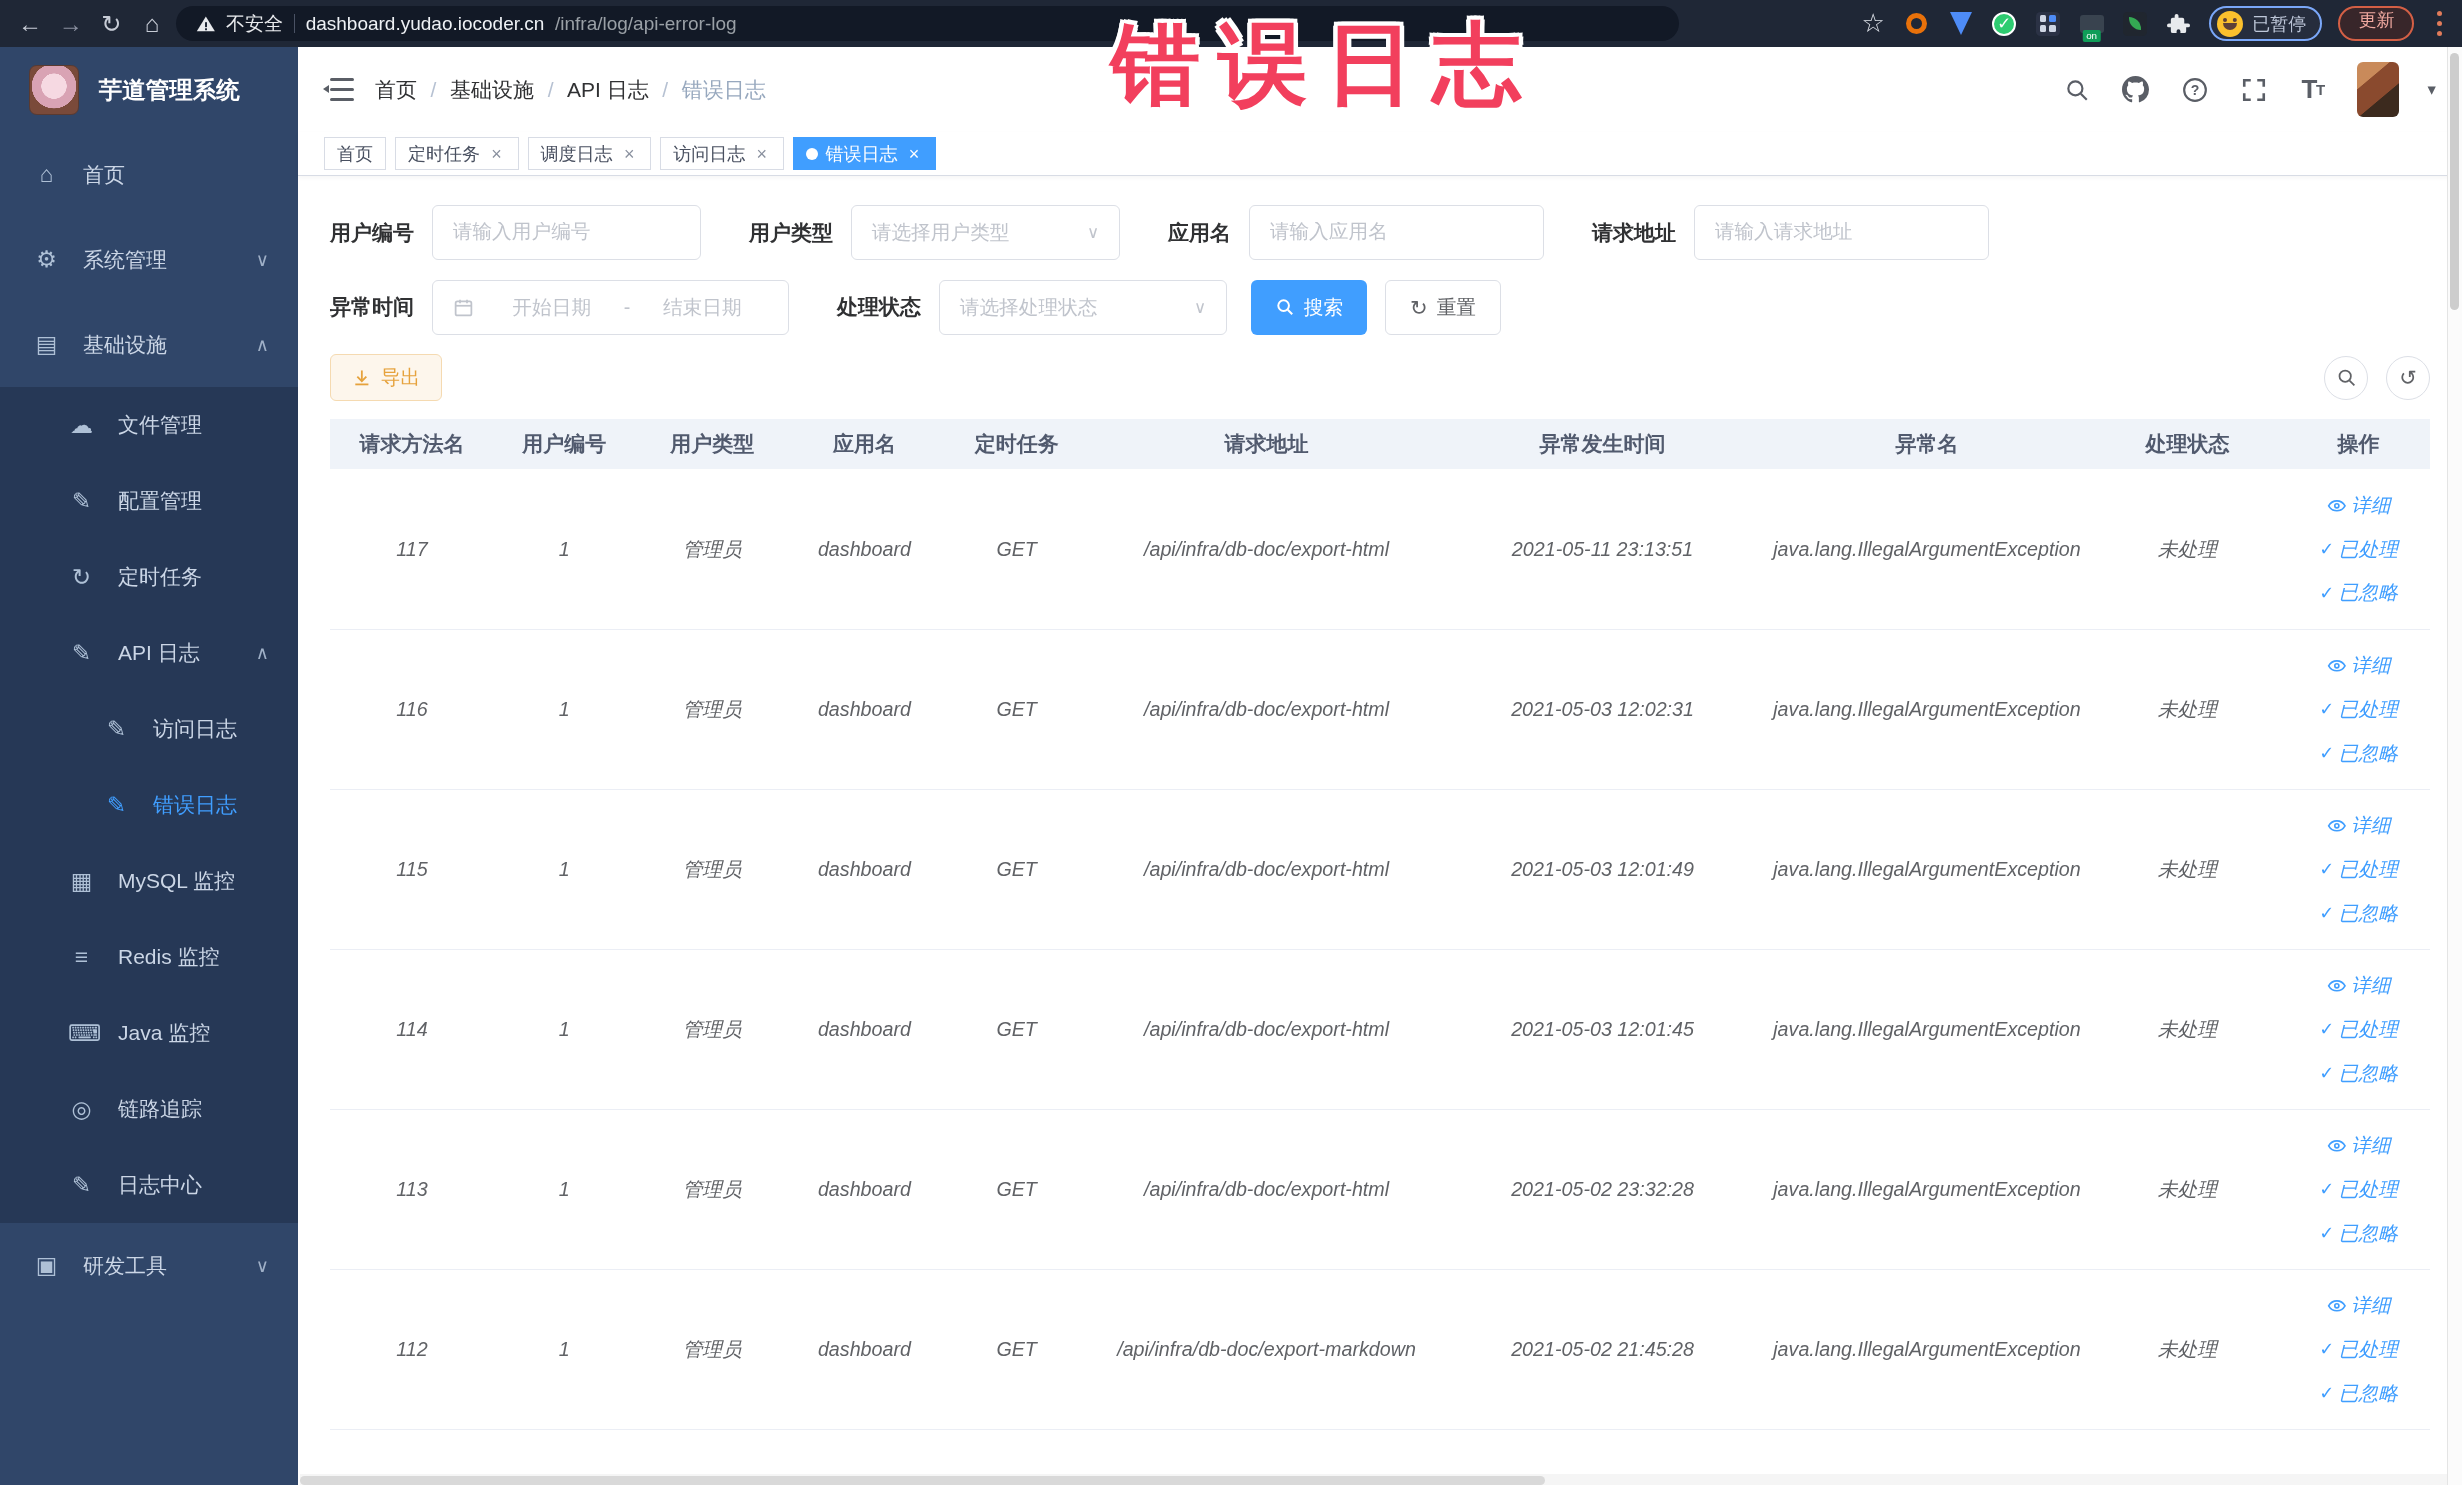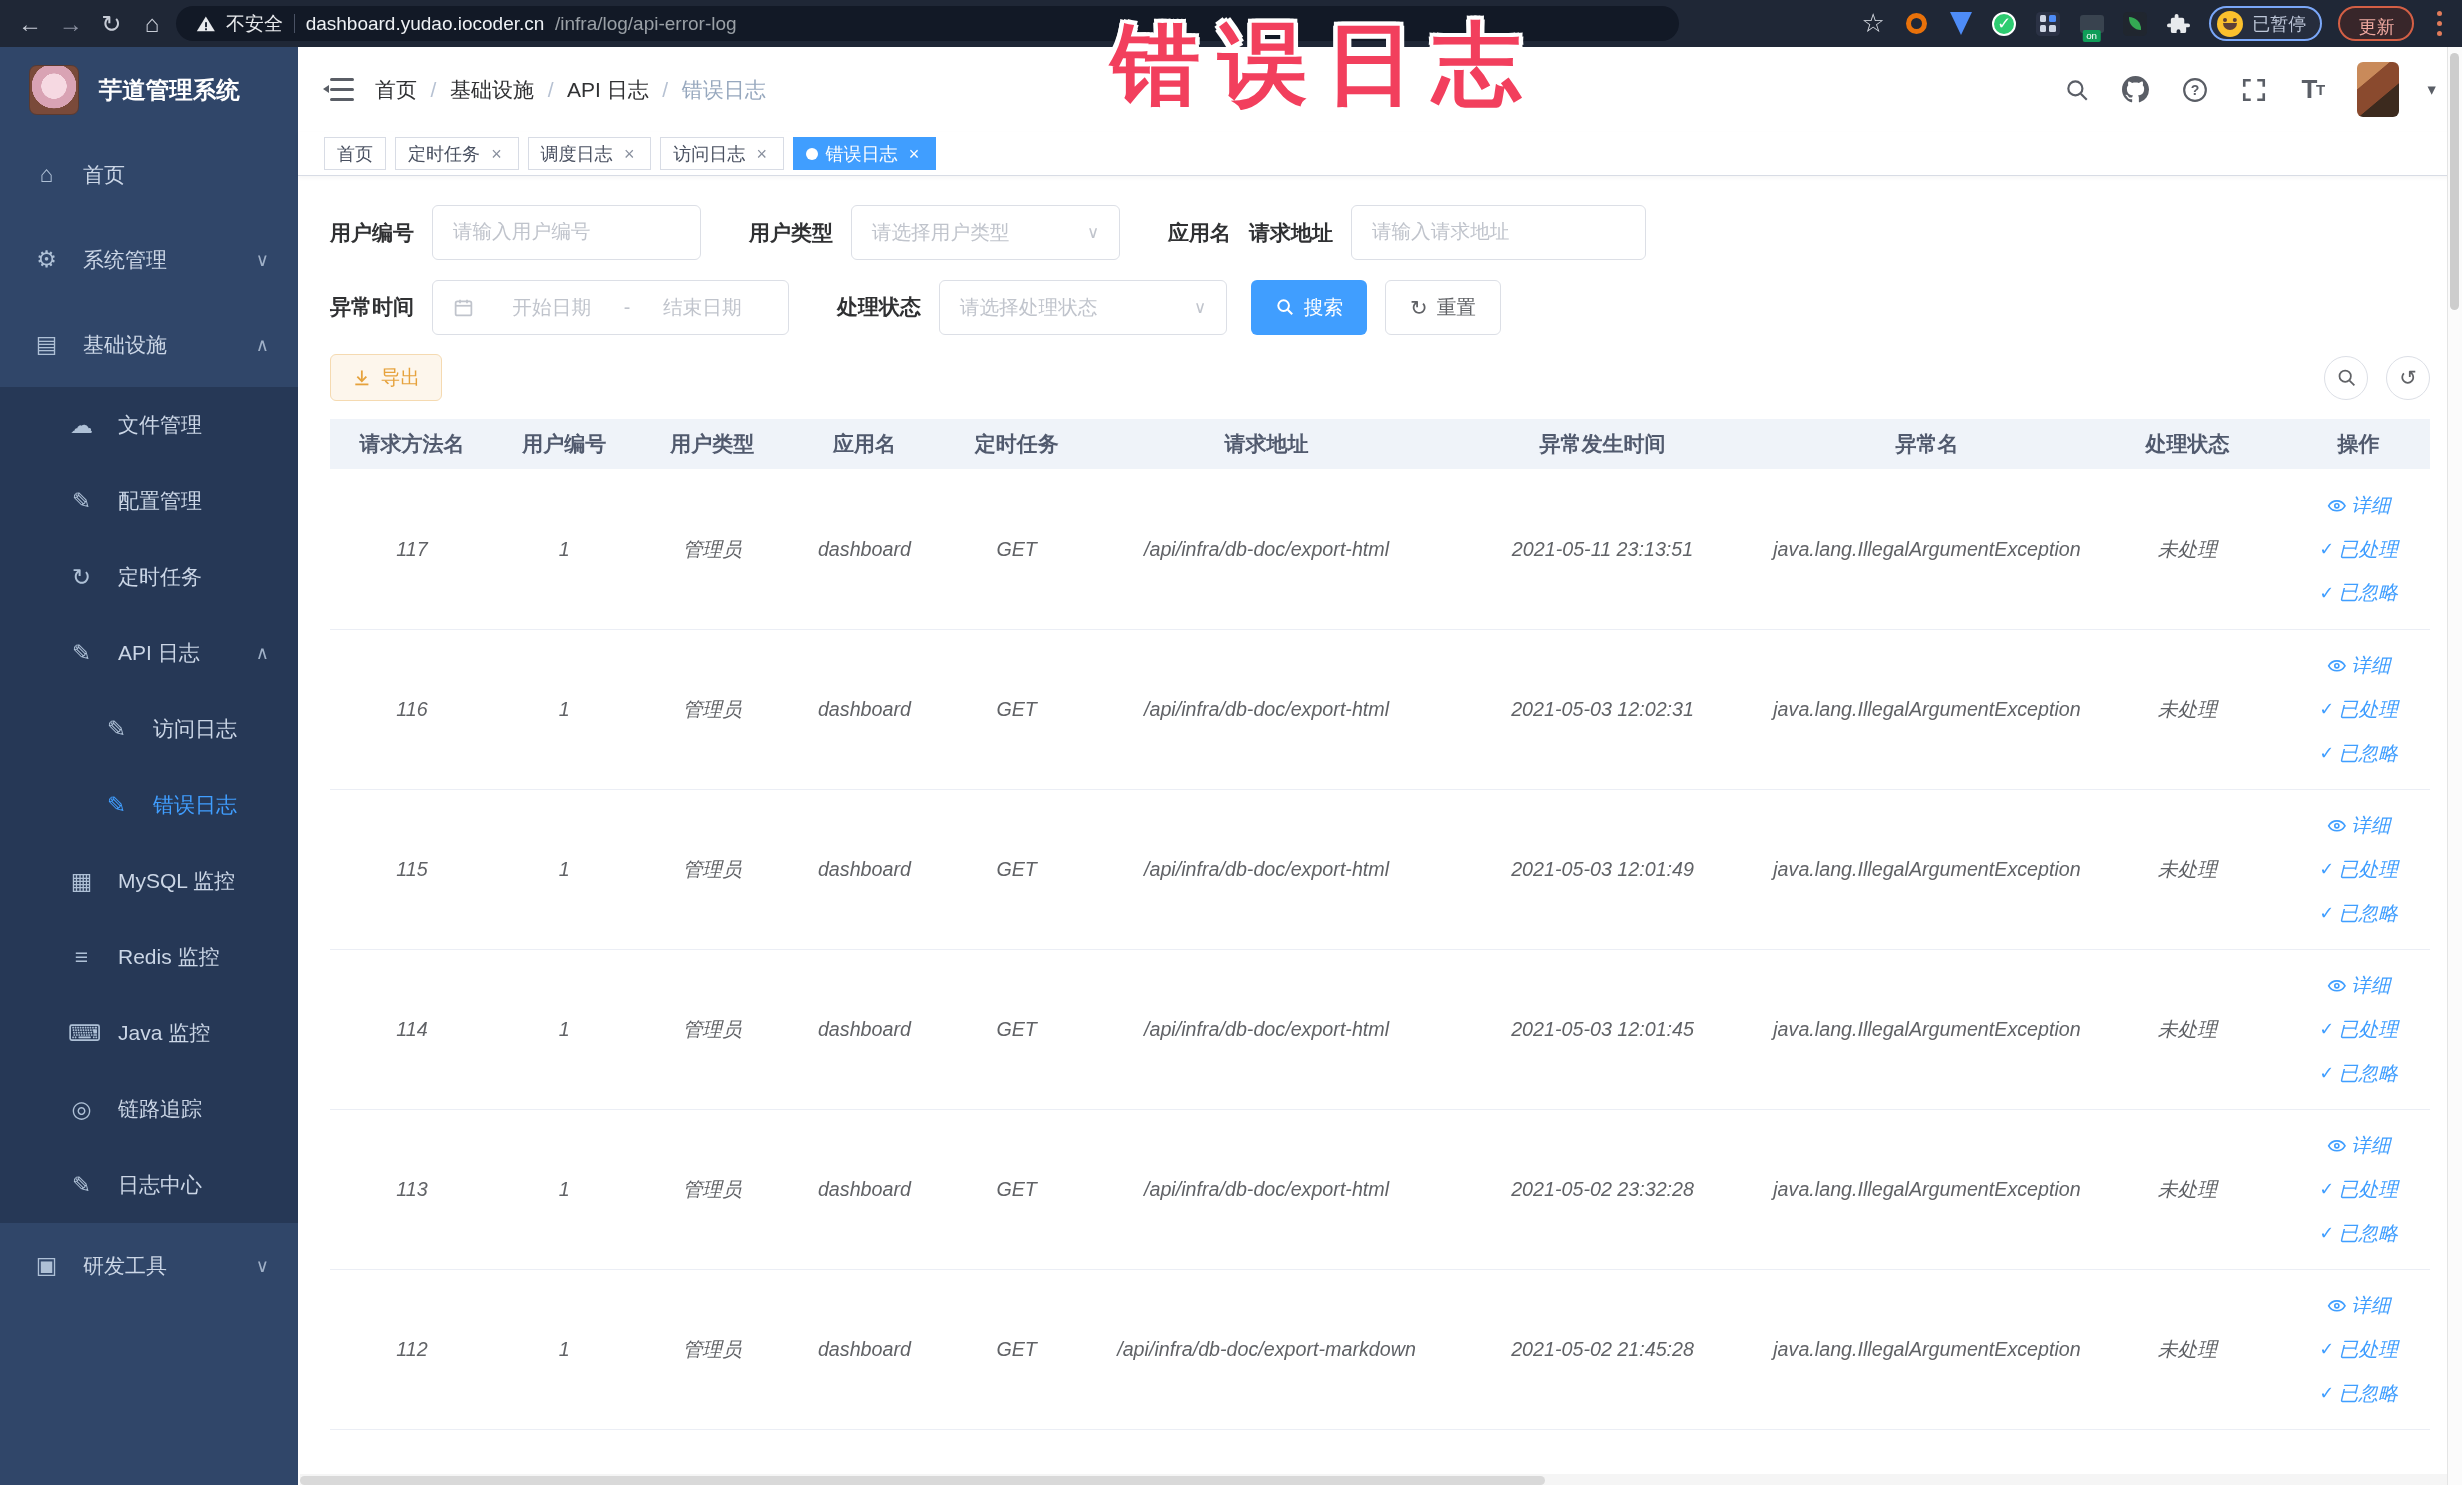--- a/index.html
+++ b/index.html
@@ -38,21 +38,21 @@
     border-radius:0 12px 0 12px; }
   .puzzle { color:#e8eaed; display:flex; }
   .paused-pill { height:35px; border:2.3px solid #7aa7f8; border-radius:17.4px; background:#262d3d; display:flex; align-items:center;
     gap:9px; padding:0 13.6px 0 6px; color:#bdc6d8; font-size:18px; flex-shrink:0; }
   .emoji-face { width:26px; height:26px; border-radius:50%; background:#fbc02d; position:relative; }
   .emoji-face::before { content:""; position:absolute; left:6px; top:7.6px; width:3.8px; height:3.8px; border-radius:50%;
     background:#5d4037; box-shadow:9.8px 0 0 #5d4037; }
   .emoji-face::after { content:""; position:absolute; left:6px; top:12px; width:13.6px; height:7.6px; border-radius:0 0 13.6px 13.6px;
     background:#5d4037; }
   .update-btn { height:35px; border:2.3px solid #d35f45; border-radius:17.4px; background:#38262a; color:#f0a9a0;
-    font-size:18px; padding:0 18px; display:flex; align-items:flex-end; flex-shrink:0; }
+    font-size:18px; padding:0 18px; display:flex; align-items:flex-start; flex-shrink:0; }
   .dots-menu { display:flex; flex-direction:column; gap:4.5px; padding:0 6px; }
   .dots-menu i { width:5.3px; height:5.3px; border-radius:50%; background:#e07b5a; }
   
   .app { display:flex; height:1439px; }
   .sidebar { width:298px; flex-shrink:0; background:#304669; overflow:hidden; }
   .logo-row { height:85px; display:flex; align-items:center; padding-left:29px; gap:19.7px; }
   .logo-img { width:50px; height:50px; border-radius:7.6px; flex-shrink:0;
     background:radial-gradient(circle at 50% 42%, #f6d9e2 0 34%, #d9a3b4 35% 60%, #7a4a3a 61%); border:1.5px solid #5a3a30; }
   .logo-title { color:#ffffff; font-size:23.5px; font-weight:bold; }
   .menu { display:flex; flex-direction:column; }
@@ -412,20 +412,23 @@
           <span class="f-label">用户编号</span>
           <label class="ctl w-input">
             <input type="text" placeholder="请输入用户编号" style="">
           </label>
           <span class="f-label">用户类型</span>
           <div class="ctl w-input">
             <span class="ph">请选择用户类型</span>
             <span class="sel-arrow">∨</span>
           </div>
           <span class="f-label">应用名</span>
+          <label class="ctl w-app">
+            <input type="text" placeholder="请输入应用名" style="">
+          </label>
           <span class="f-label">请求地址</span>
           <label class="ctl w-url" style="margin-right:0;">
             <input type="text" placeholder="请输入请求地址" style="">
           </label>
         </div>
 
         <div class="filter-row">
           <span class="f-label">异常时间</span>
           <div class="ctl w-date">
             <span class="date-ic">

